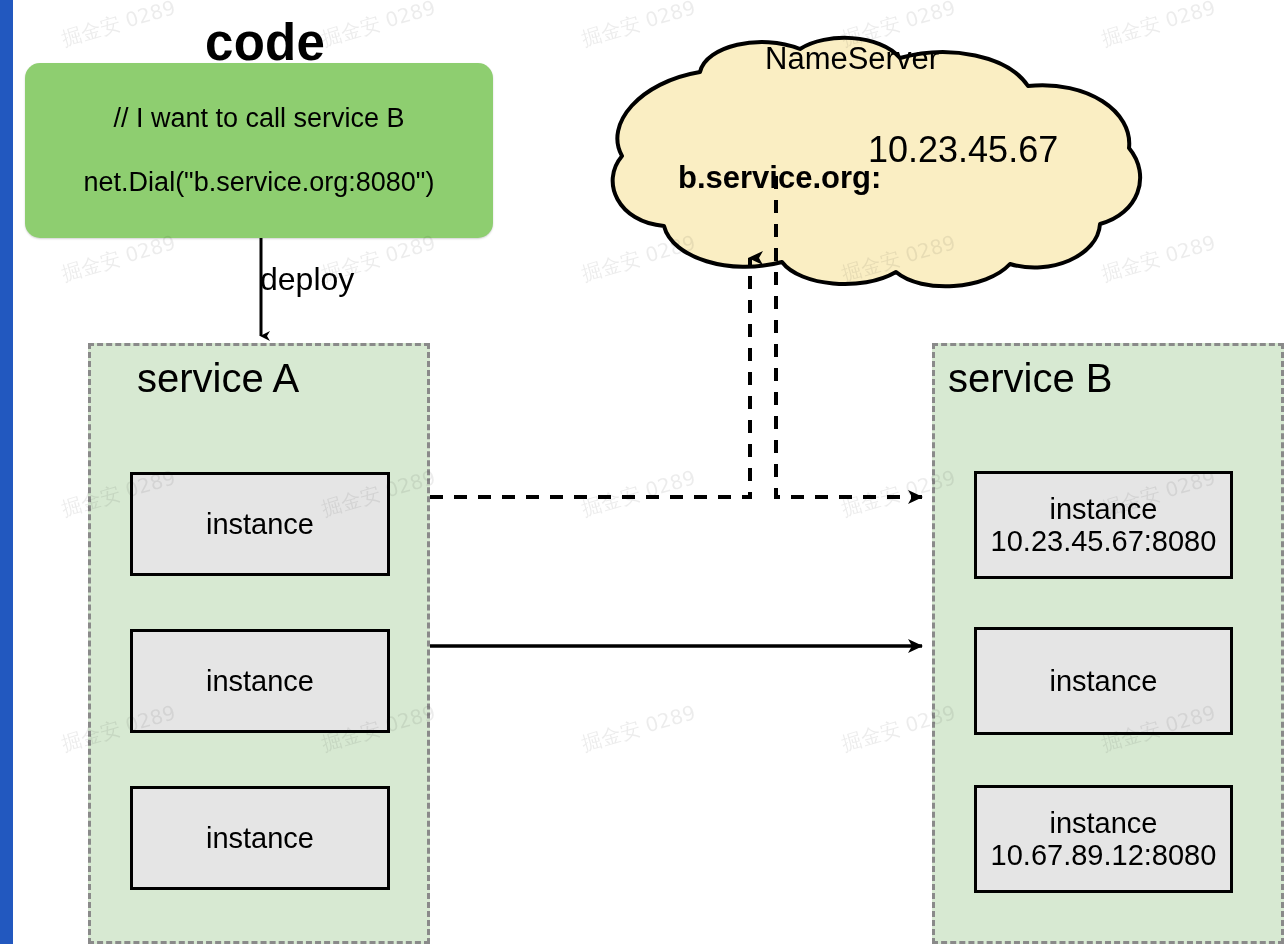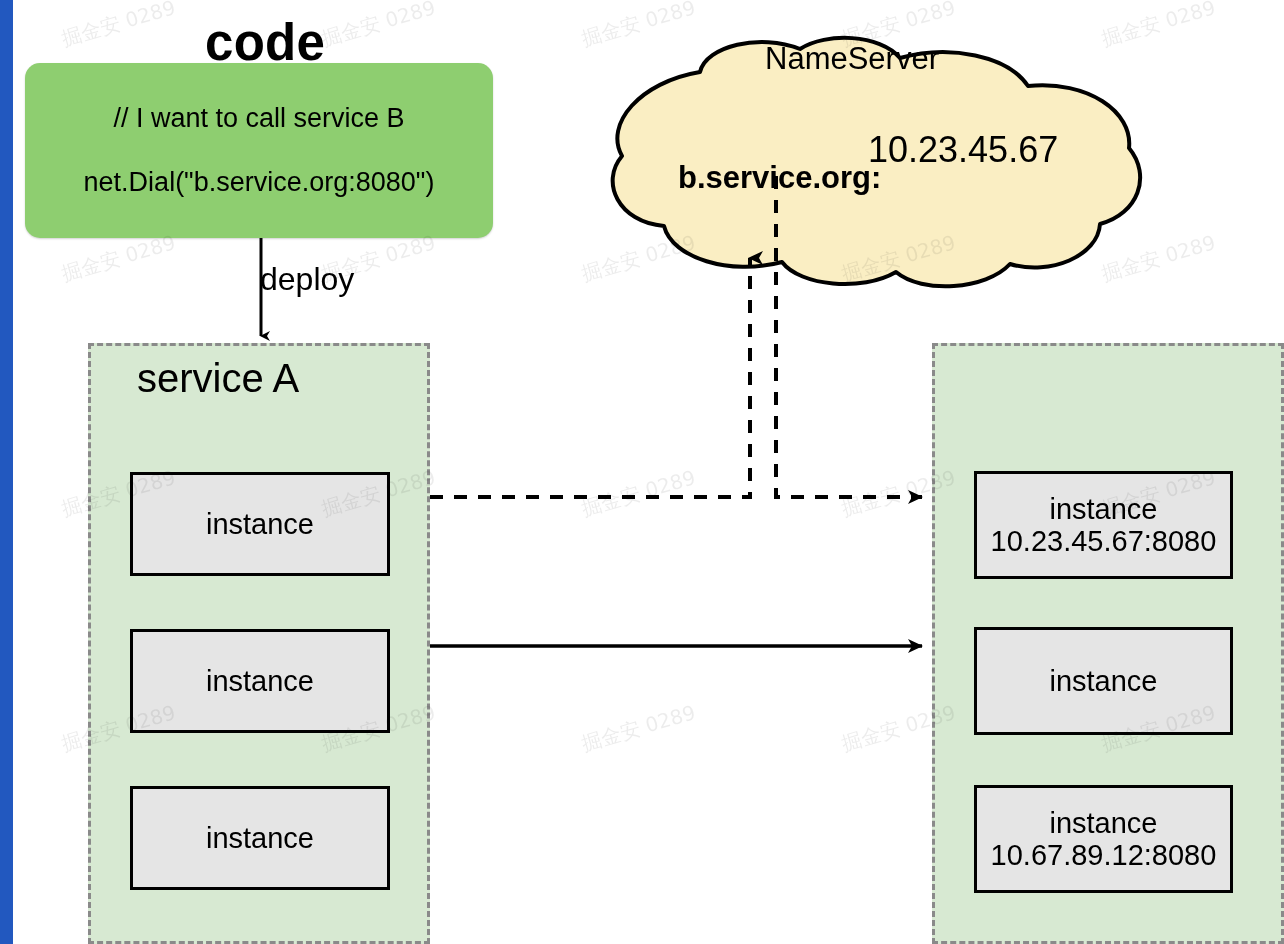--- a/index.html
+++ b/index.html
@@ -167,20 +167,21 @@
     <div class="t1">instance</div>
   </div>
   <div class="inst a" id="a-inst-1">
     <div class="t1">instance</div>
   </div>
   <div class="inst a" id="a-inst-2">
     <div class="t1">instance</div>
   </div>
 
   <div class="svc" id="svc-b"></div>
+  <div class="lbl svc-title b">service B</div>
 
   <div class="inst b" id="b-inst-0">
     <div class="t1">instance</div>
     <div class="t2">10.23.45.67:8080</div>
   </div>
   <div class="inst b" id="b-inst-1">
     <div class="t1">instance</div>
   </div>
   <div class="inst b" id="b-inst-2">
     <div class="t1">instance</div>

